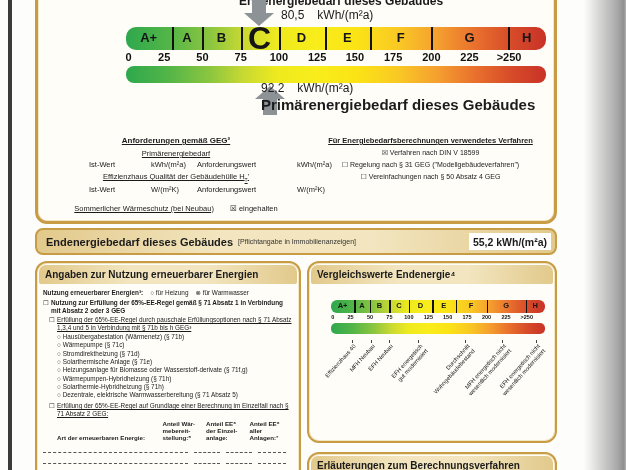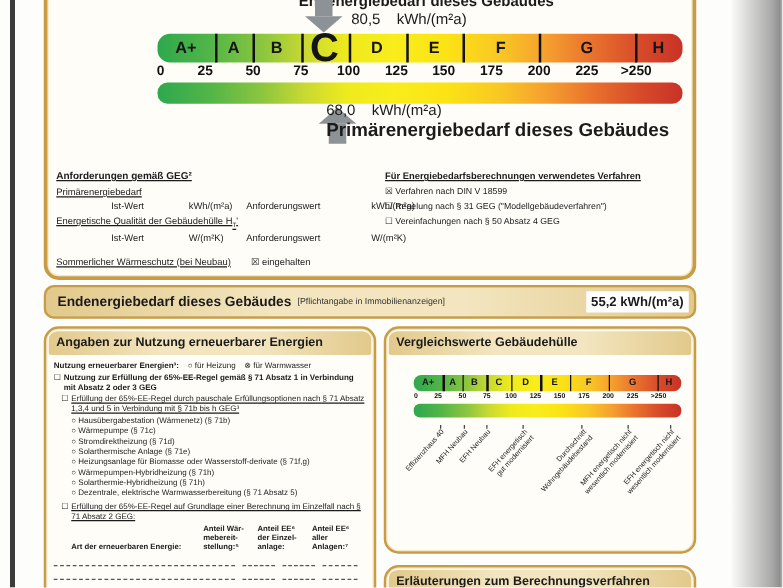--- a/index.html
+++ b/index.html
@@ -35,21 +35,21 @@
     background:linear-gradient(90deg,#2ea84d 0%,#52b548 10%,#8cc63f 20%,#c8d932 28%,#eeea1e 36%,#f9ed1b 45%,#fbe315 55%,#f9c824 65%,#f5a02f 74%,#e9712d 83%,#d64a29 92%,#c93227 100%); }
   .enbar2 { position:relative; height:17px; border-radius:8px; margin-top:0;
     background:linear-gradient(90deg,#2ea84d 0%,#52b548 10%,#8cc63f 20%,#c8d932 28%,#eeea1e 36%,#f9ed1b 45%,#fbe315 55%,#f9c824 65%,#f5a02f 74%,#e9712d 83%,#d64a29 92%,#c93227 100%); }
   .sep { position:absolute; top:0; width:2px; height:100%; background:#111; }
   .cls { position:absolute; top:3px; transform:translateX(-50%); font-size:13px; font-weight:600; color:#151515; }
   .cls.big { top:-7px; font-size:32px; font-weight:bold; }
   .ticksrow { position:relative; height:16px; }
   .tick { position:absolute; top:1px; transform:translateX(-50%); font-size:11px; font-weight:bold; color:#111; }
 
   
-  .req { position:absolute; font-size:7.5px; }
+  .req { position:absolute; font-size:7.5px;text-align:center; }
   .req .h { font-size:8px; font-weight:bold; text-decoration:underline; }
   .u { text-decoration:underline; }
   .reqrow { position:relative; height:11px; }
   .reqrow span { position:absolute; top:0;margin-left:44px; }
 
   
   .band { position:absolute; left:35px; top:228px; width:522px; height:27px;
     border:2.5px solid #c79c45; border-radius:8px; display:flex; align-items:center; padding-left:9px; }
   .band .t { font-size:11px; font-weight:bold; }
   .band .n { font-size:7px; margin-left:5px; color:#333; }
@@ -140,36 +140,36 @@
       <span class="tick" style="left:91.2%">&gt;250</span>
     </div>
     <div class="enbar2"></div>
   </div>
 
   <div>
     <div class="tri-up" style="left:217px; top:103px;"></div>
     <div class="arrow-shaft" style="left:225px; top:116px; width:14px; height:16px;"></div>
   </div>
   <div class="val-line" style="left:223px; top:98px;">
-    <span>68,0</span>
+    <span>92,2</span>
     <span>kWh/(m²a)</span>
   </div>
   <div class="abs" style="left:223px; top:113px; font-size:15px; font-weight:bold;">Primärenergiebedarf dieses Gebäudes</div>
 
   <div class="req" style="left:7px; top:153px; width:262px;">
     <div class="h">Anforderungen gemäß GEG²</div>
     <div class="u" style="margin-top:4px;">Primärenergiebedarf</div>
     <div class="reqrow" style="margin-top:2px;">
       <span style="left:0">Ist-Wert</span>
       <span style="left:62px">kWh/(m²a)</span>
       <span style="left:108px">Anforderungswert</span>
       <span style="left:208px">kWh/(m²a)</span>
     </div>
     <div style="margin-top:1px;">
-      <span class="u">Energetische Qualität der Gebäudehülle H</span><sub class="u" style="font-size:5px;">T</sub><span class="u">'</span>
+      <span class="u">Effizienzhaus Qualität der Gebäudehülle H</span><sub class="u" style="font-size:5px;">T</sub><span class="u">'</span>
     </div>
     <div class="reqrow" style="margin-top:2px;">
       <span style="left:0">Ist-Wert</span>
       <span style="left:62px">W/(m²K)</span>
       <span style="left:108px">Anforderungswert</span>
       <span style="left:208px">W/(m²K)</span>
     </div>
     <div style="margin-top:8px;">
       <span class="u">Sommerlicher Wärmeschutz (bei Neubau)</span>
       <span style="margin-left:14px;">☒</span>
@@ -263,21 +263,21 @@
     <div class="dashrow">
       <div class="dash d1"></div>
         <div class="dash d2"></div>
         <div class="dash d3"></div>
         <div class="dash d4"></div>
     </div>
   </div>
 </div>
 
 <div class="goldbox" style="left:307px; top:261px; width:250px; height:182px; border-width:2.5px;">
-  <div class="boxhead tanband">Vergleichswerte Gebäudehülle</div>
+  <div class="boxhead tanband">Vergleichswerte Endenergie⁴</div>
 
   <div class="cmp-scale">
     <div class="cmp-bar">
       <div class="sep" style="left:10.9%"></div>
         <div class="sep" style="left:18.2%"></div>
       <div class="sep" style="left:27.3%"></div>
         <div class="sep" style="left:36.4%"></div>
       <div class="sep" style="left:47.3%"></div>
         <div class="sep" style="left:58.2%"></div>
       <div class="sep" style="left:72.7%"></div>

